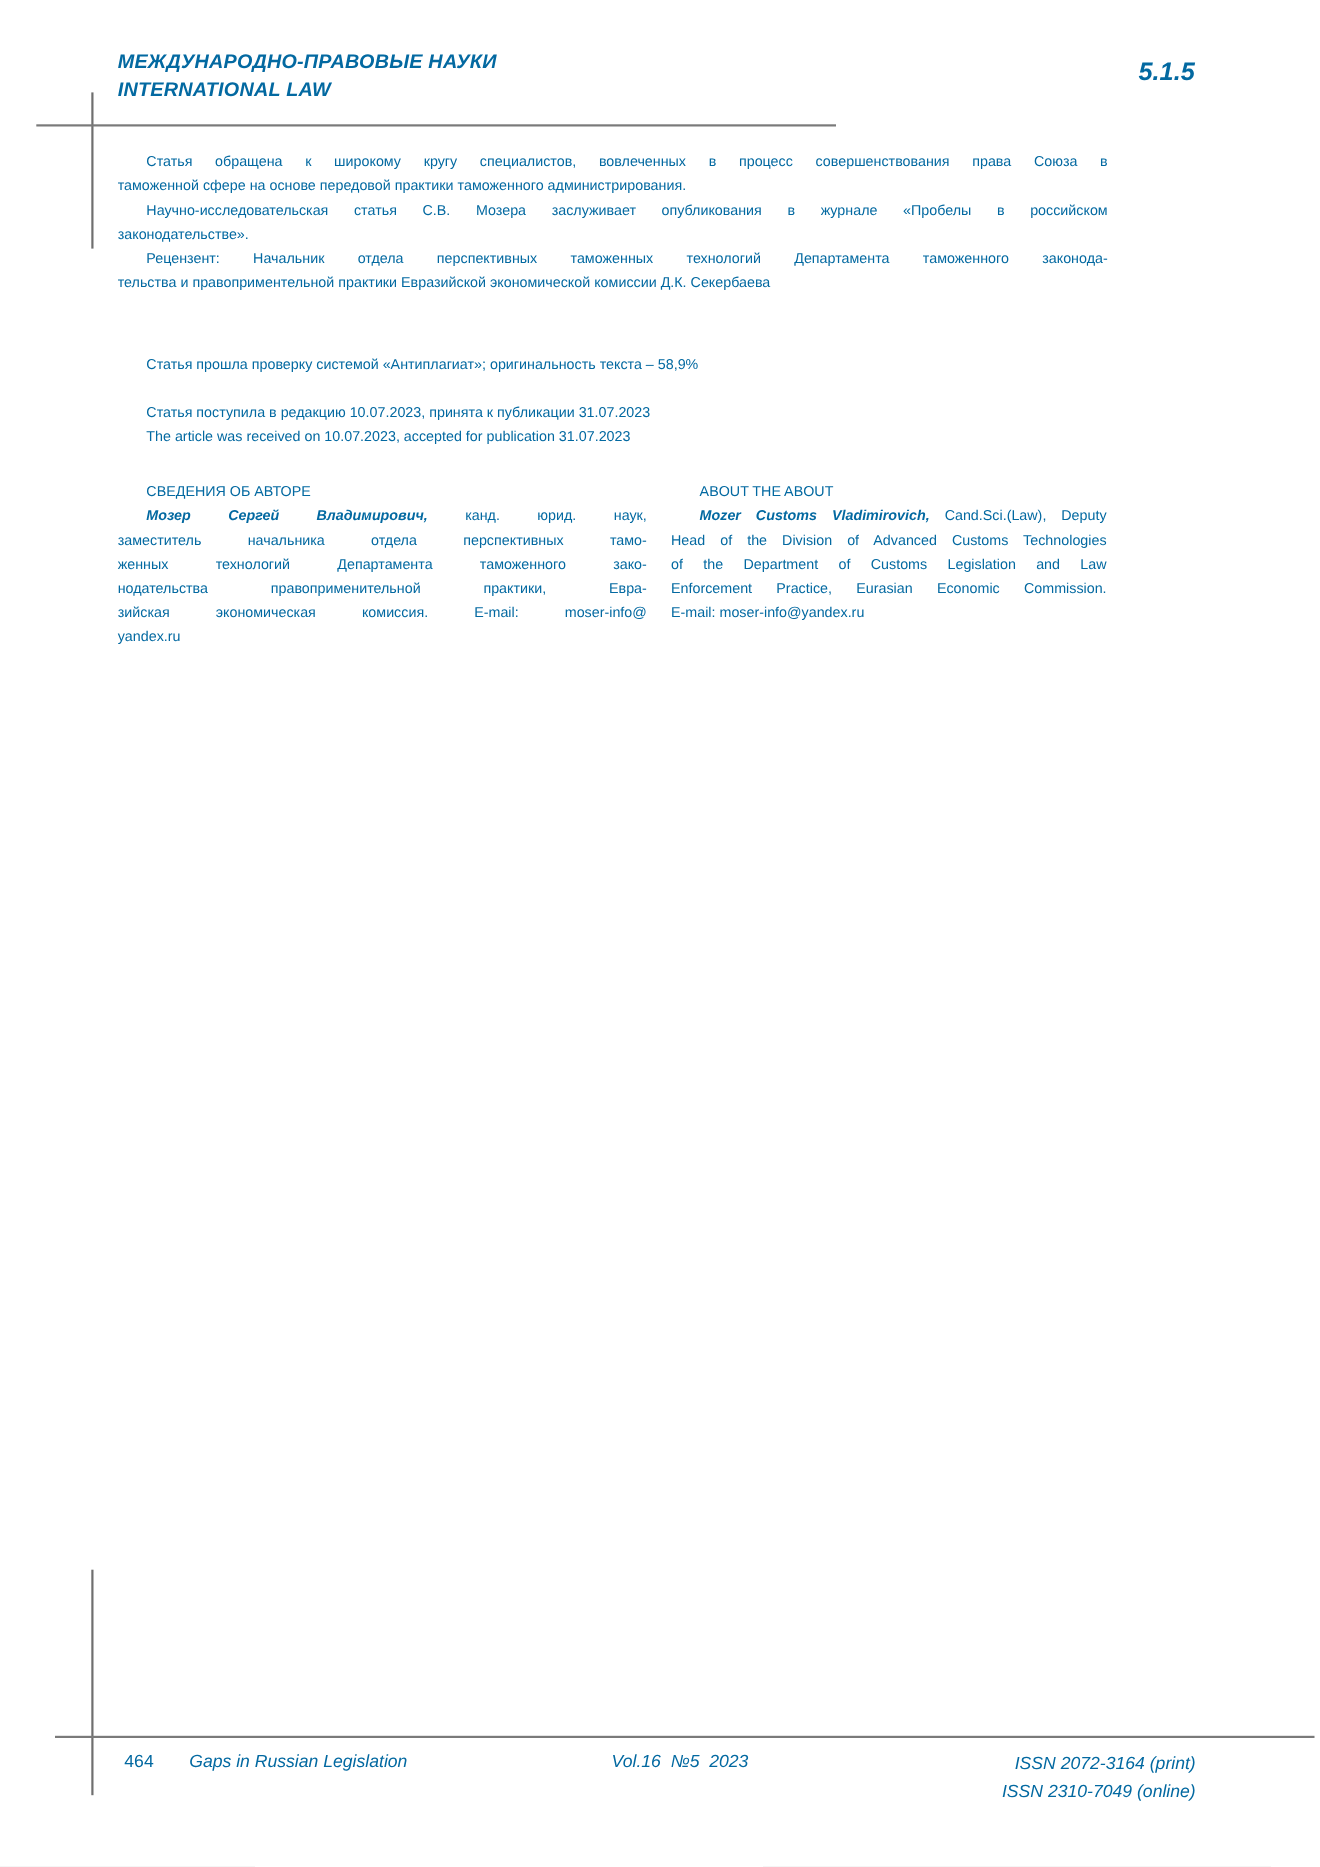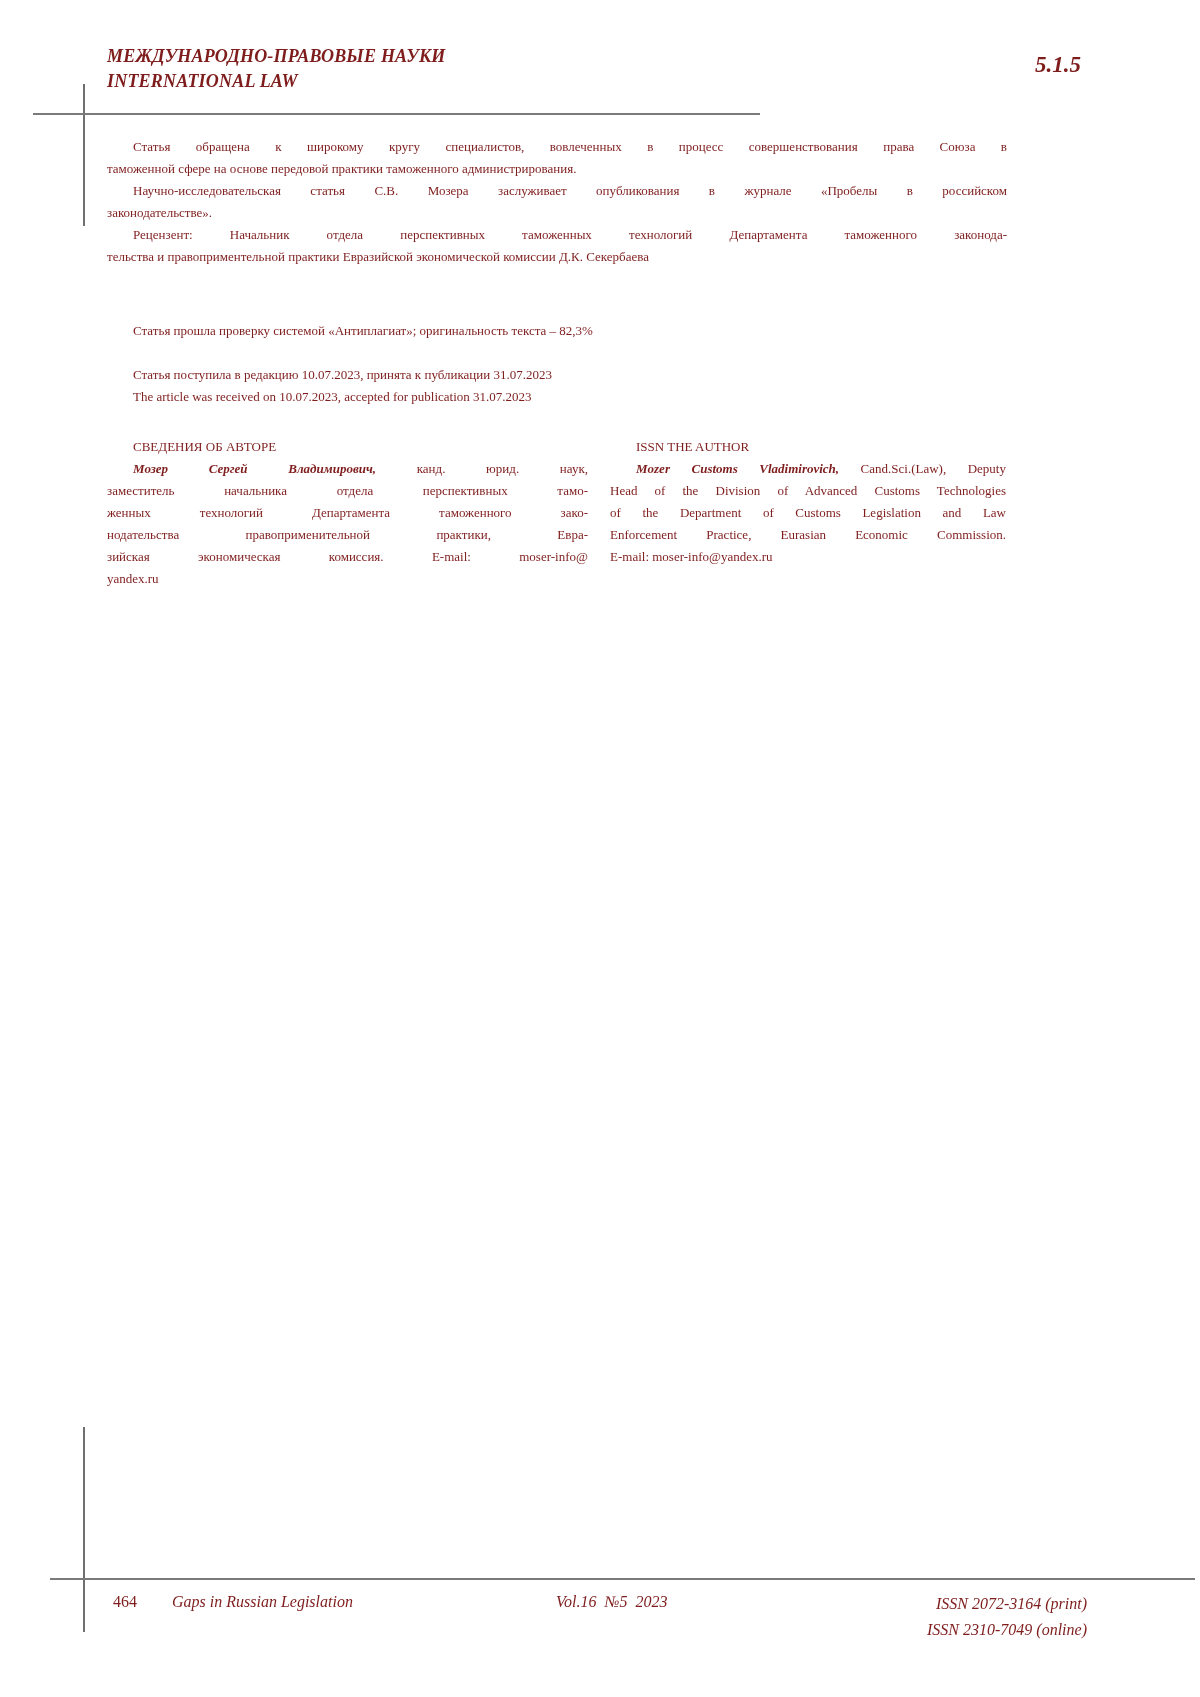--- a/index.html
+++ b/index.html
@@ -1,22 +1,22 @@
 <!DOCTYPE html>
 <html><head>
 <meta charset="utf-8">
 <style>
   html,body{margin:0;padding:0;background:#e8e8e8;}
   .page{
     position:relative;
     width:1200px;height:1697px;
     margin:0 auto;
     background:#ffffff;
-    font-family:Liberation Serif, serif;
-    color:#7f1d1d;
+    font-family:Liberation Sans, sans-serif;
+    color:#0369a1;
     overflow:hidden;
   }
   
   .vrule{position:absolute;width:2px;background:#6f6f6f;}
   .hrule{position:absolute;height:2px;background:#7a7a7a;}
   .vrule-top{left:83px;top:84px;height:142px;}
   .hrule-top{left:33px;top:113px;width:727px;}
   .vrule-bottom{left:83px;top:1427px;height:205px;}
   .hrule-bottom{left:50px;top:1578px;width:1145px;}
   
@@ -78,41 +78,41 @@
     <div class="para">
         <div class="line">Научно-исследовательская статья С.В. Мозера заслуживает опубликования в журнале «Пробелы в российском</div>
         <div class="line">законодательстве».</div>
       </div>
     <div class="para">
         <div class="line">Рецензент: Начальник отдела перспективных таможенных технологий Департамента таможенного законода-</div>
         <div class="line">тельства и правоприментельной практики Евразийской экономической комиссии Д.К. Секербаева</div>
       </div>
   </div>
 
-  <div class="single bodytext plag">Статья прошла проверку системой «Антиплагиат»; оригинальность текста – 82,3%</div>
+  <div class="single bodytext plag">Статья прошла проверку системой «Антиплагиат»; оригинальность текста – 58,9%</div>
 
   <div class="single bodytext dates">
     <div>Статья поступила в редакцию 10.07.2023, принята к публикации 31.07.2023</div>
     <div>The article was received on 10.07.2023, accepted for publication 31.07.2023</div>
   </div>
 
   <div class="col col-ru bodytext">
     <div class="col-heading">СВЕДЕНИЯ ОБ АВТОРЕ</div>
     <div class="line name-line"><span class="bi">Мозер Сергей Владимирович,</span><span> канд. юрид. наук,</span></div>
     <div class="lines">
         <div class="line">заместитель начальника отдела перспективных тамо-</div>
         <div class="line">женных технологий Департамента таможенного зако-</div>
         <div class="line">нодательства правоприменительной практики, Евра-</div>
         <div class="line">зийская экономическая комиссия. E-mail: moser-info@</div>
         <div class="line">yandex.ru</div>
       </div>
   </div>
 
   <div class="col col-en bodytext">
-    <div class="col-heading">ISSN THE AUTHOR</div>
+    <div class="col-heading">ABOUT THE ABOUT</div>
     <div class="line name-line"><span class="bi">Mozer Customs Vladimirovich,</span><span> Cand.Sci.(Law), Deputy</span></div>
     <div class="lines">
         <div class="line">Head of the Division of Advanced Customs Technologies</div>
         <div class="line">of the Department of Customs Legislation and Law</div>
         <div class="line">Enforcement Practice, Eurasian Economic Commission.</div>
         <div class="line">E-mail: moser-info@yandex.ru</div>
       </div>
   </div>
 
   <div class="footer-item pageno">464</div>

